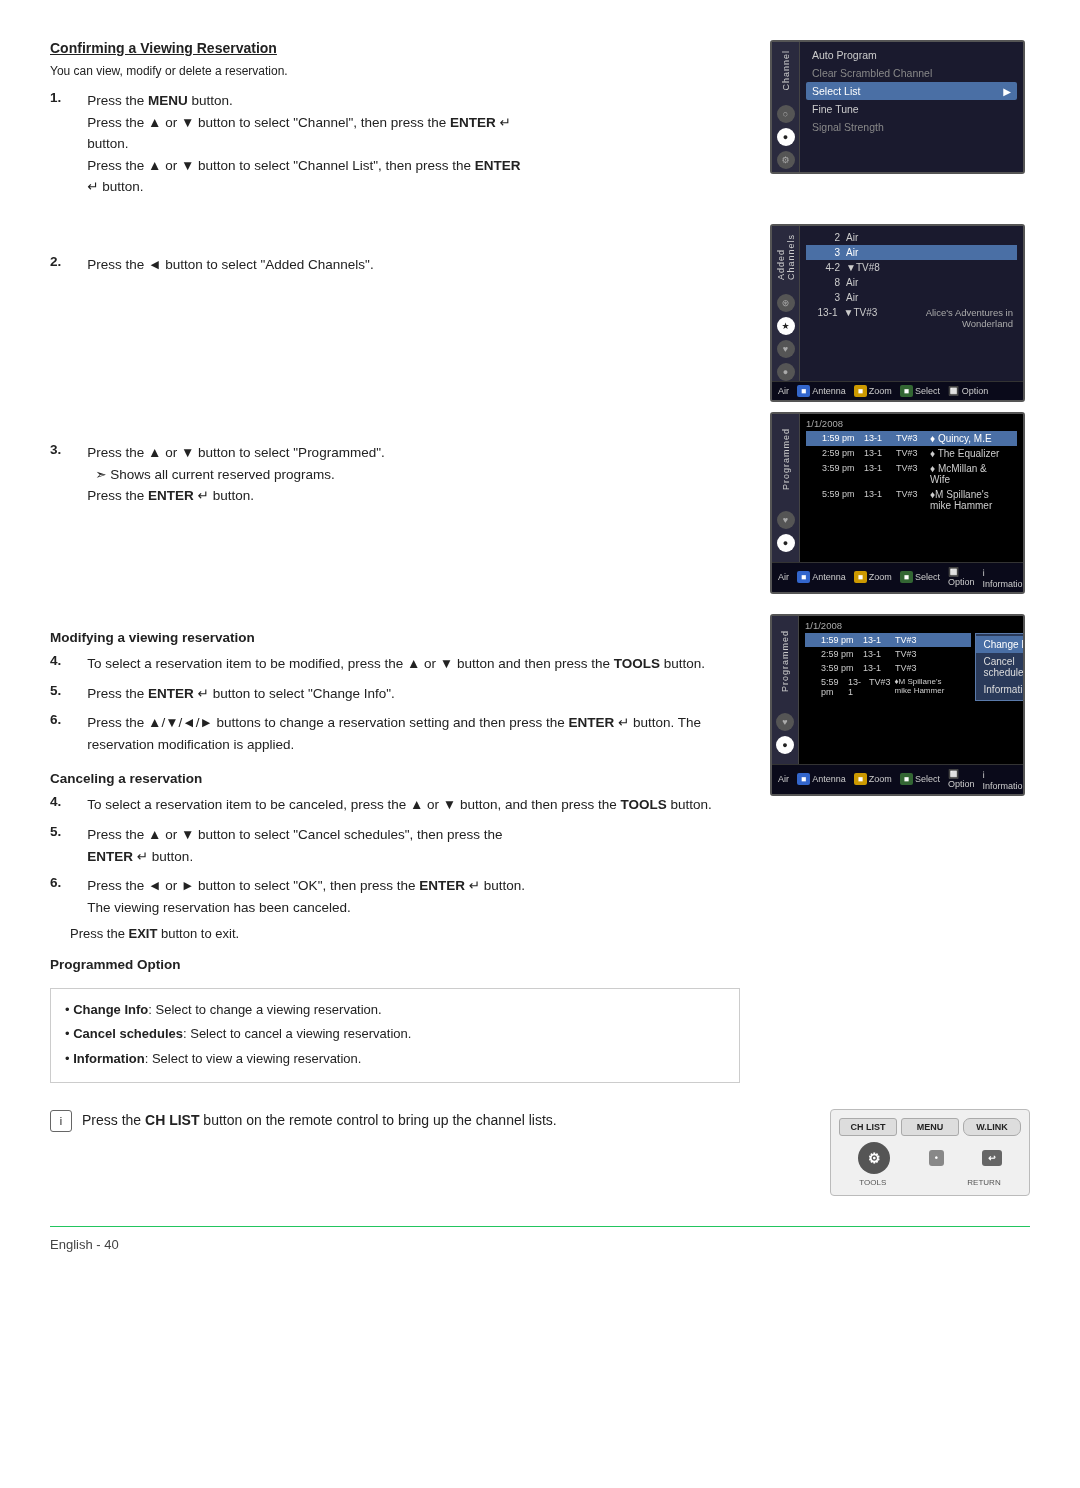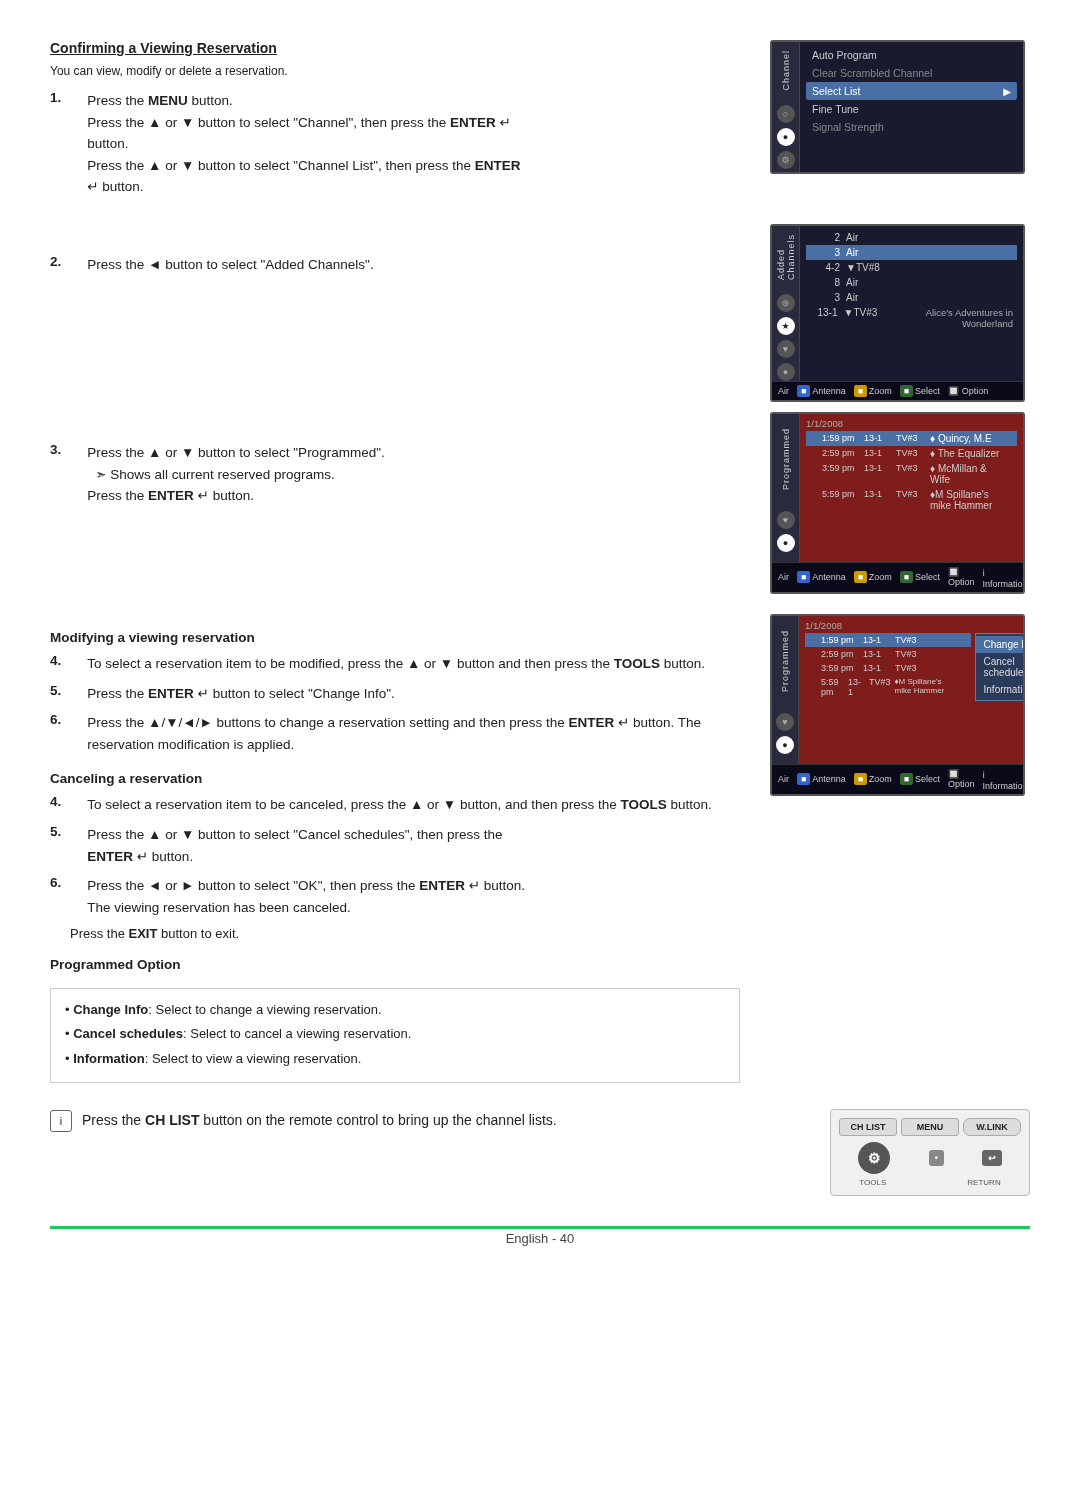--- a/index.html
+++ b/index.html
@@ -199,21 +199,21 @@
     .tv-bottom-btn.green { background: #336633; }
 
     
     .tv-screen3 .tv-screen-inner {
       height: 148px;
     }
 
     .tv-prog-list {
       flex: 1;
       padding: 4px 6px;
-      background: #7f1d1d;
+      background: #000000;
     }
 
     .tv-prog-date {
       font-size: 9.5px;
       color: #aaa;
       margin-bottom: 2px;
     }
 
     .tv-prog-item {
       padding: 2px 16px;
@@ -294,26 +294,26 @@
       flex-shrink: 0;
       margin-top: 1px;
     }
 
     .tip-text {
       line-height: 1.6;
     }
 
     
     .page-footer {
-      text-align: center;
+      text-align: left;
       margin-top: 30px;
       font-size: 13px;
       color: #444;
-      border-top: 3px solid #22c55e;
-      padding-top: 2px;
+      border-top: 1px solid #22c55e;
+      padding-top: 10px;
     }
     .tv-screen .tv-sidebar-icons { display: flex; flex-direction: column; align-items: center; gap: 5px; padding: 6px 4px; }
 
     .step-pair { display: flex; gap: 30px; margin-bottom: 10px; }
     .step-pair .left-text { flex: 1; }
     .step-pair .right-screen { width: 260px; }
 
     .tip-and-remote { display: flex; align-items: flex-start; gap: 20px; margin: 10px 0; }
 
   </style>

